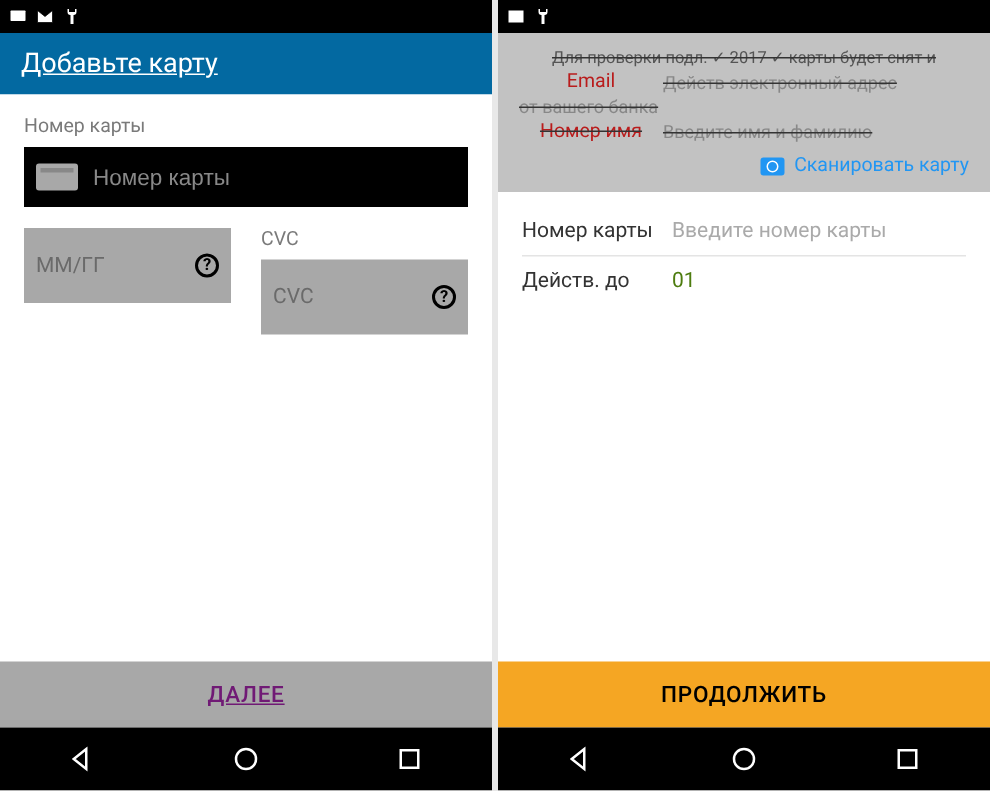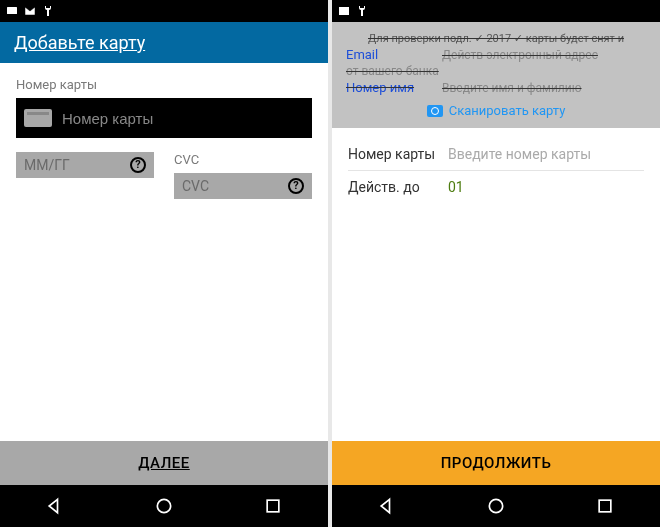--- a/index.html
+++ b/index.html
@@ -80,21 +80,21 @@
       border: none;
       color: #888;
       font-size: 15px;
       outline: none;
     }
     .card-input::placeholder { color: #888; }
     .row2 { display: flex; gap: 20px; }
     .col { flex: 1; }
     .grey-input {
       background: #a8a8a8;
-      height: 26px;
+      height: 50px;
       display: flex;
       align-items: center;
       padding: 0 8px;
       color: #6a6a6a;
       font-size: 14px;
       position: relative;
     }
     .grey-input .q {
       margin-left: auto;
       width: 16px; height: 16px;
@@ -109,21 +109,21 @@
     
     .cta {
       height: 44px;
       display: flex;
       align-items: center;
       justify-content: center;
       font-size: 15px;
       font-weight: 500;
       letter-spacing: 0.5px;
     }
-    .cta-grey { background: #a8a8a8; color: #000000; text-decoration: underline; }
+    .cta-grey { background: #a8a8a8; color: #701a75; text-decoration: underline; }
     .cta-orange { background: #f5a623; color: #000; }
     
     .nav-bar {
       height: 42px;
       background: #000;
       display: flex;
       align-items: center;
       justify-content: space-around;
     }
     .nav-btn { width: 20px; height: 20px; color: #fff; }
@@ -133,29 +133,29 @@
       padding: 8px 14px 10px;
       position: relative;
     }
     .rp-line {
       display: flex;
       font-size: 12px;
       color: #555;
       margin: 2px 0;
       align-items: center;
     }
-    .rp-line .lbl { width: 96px; color: #1d4ed8; font-size: 13px; }
+    .rp-line .lbl { width: 96px; color: #b91c1c; font-size: 13px; text-align: center; }
     .rp-line .ph { color: #888; flex: 1; }
     .strike {
       text-decoration: line-through;
       text-decoration-color: #333;
     }
     .scan-row {
       display: flex;
-      justify-content: center;
+      justify-content: flex-end;
       align-items: center;
       gap: 6px;
       margin-top: 8px;
       color: #2196f3;
       font-size: 13px;
     }
     .scan-cam {
       width: 16px; height: 12px;
       background: #2196f3;
       border-radius: 2px;

